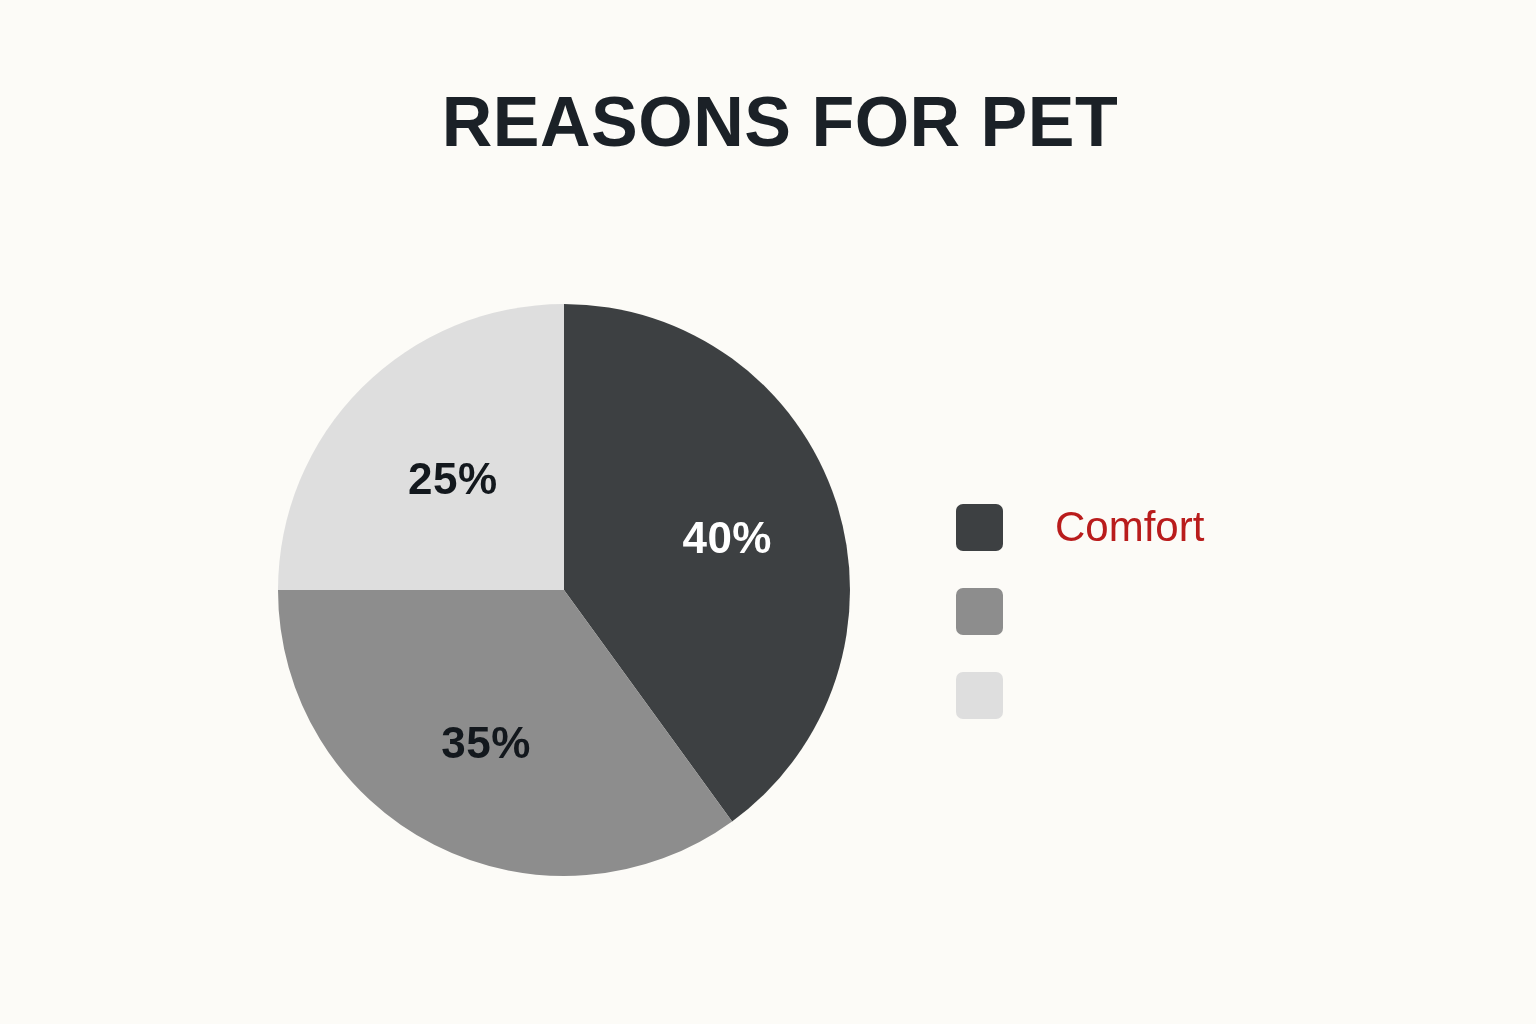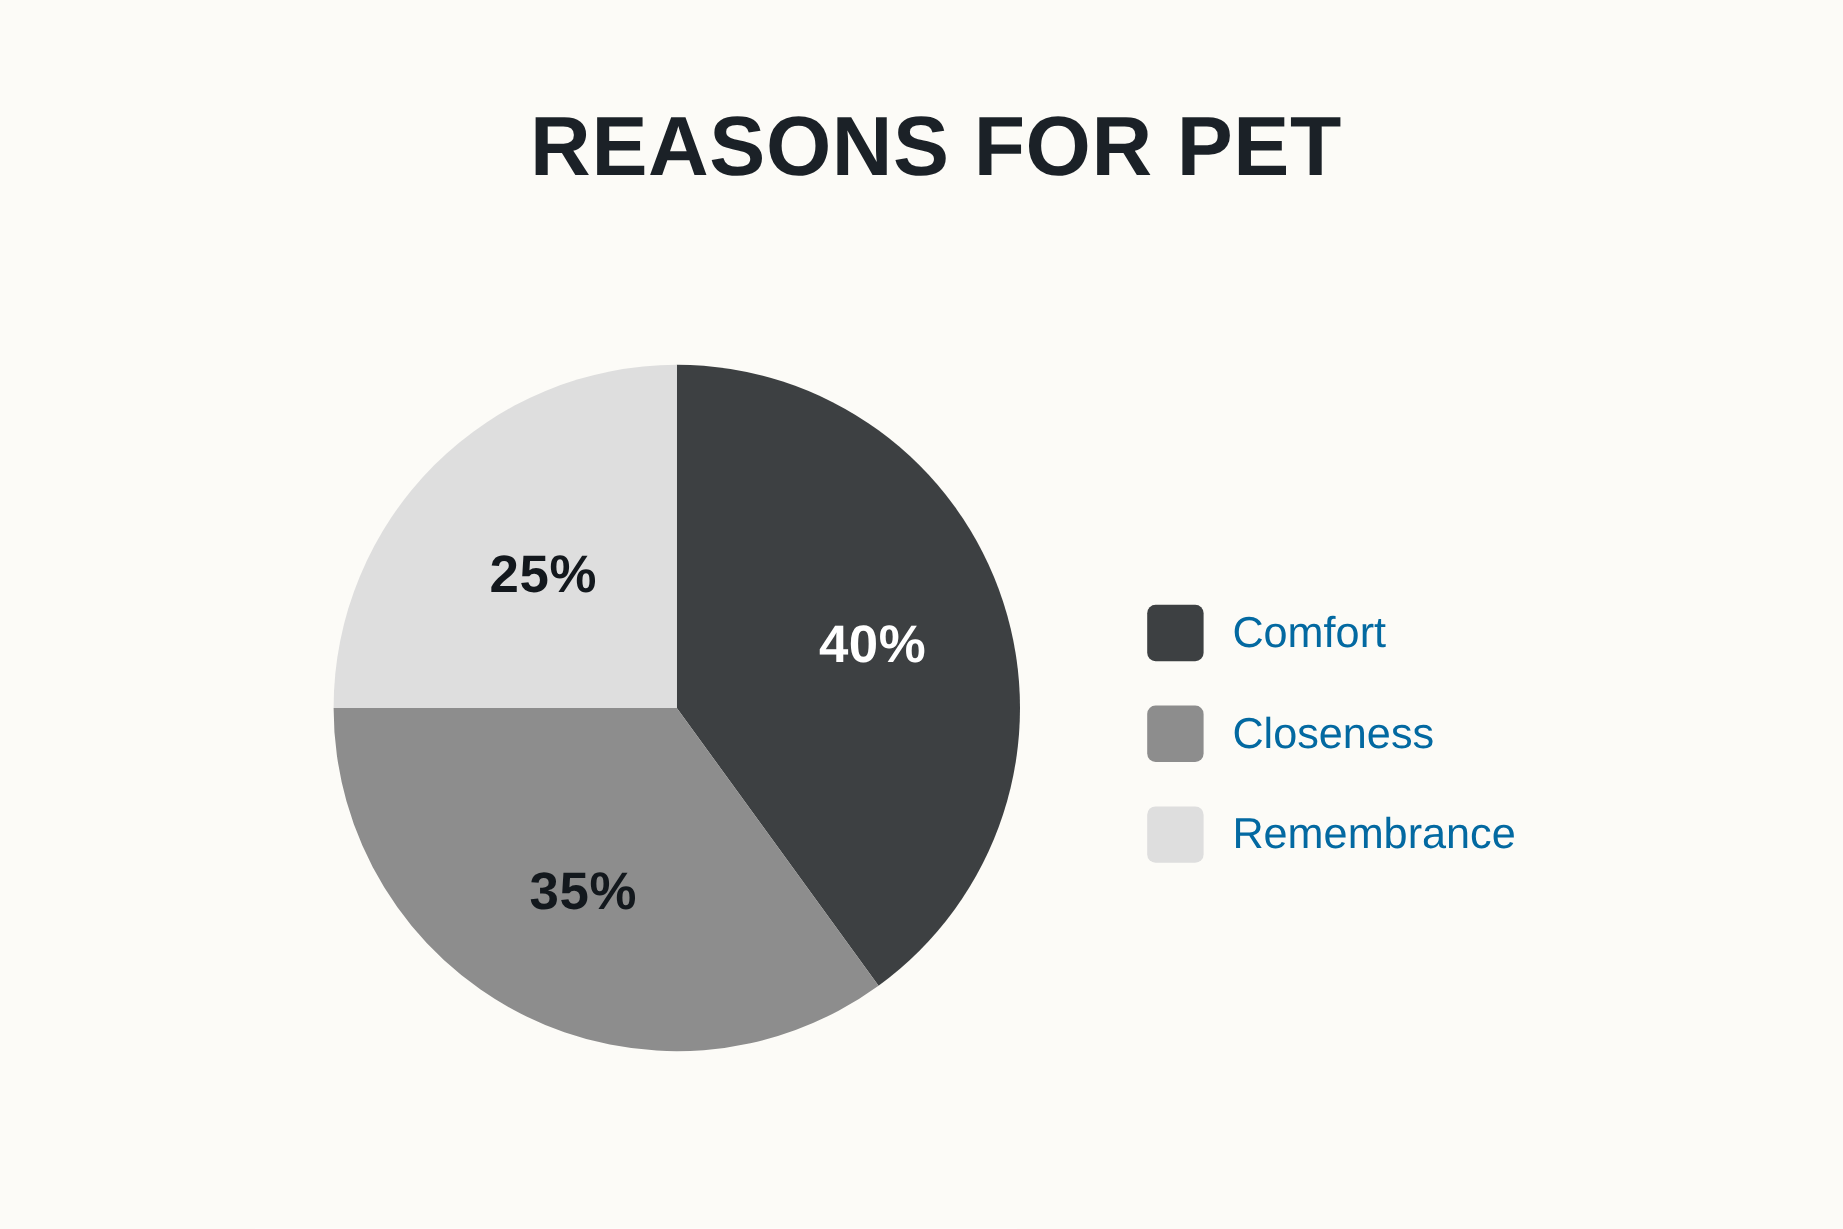--- a/index.html
+++ b/index.html
@@ -76,23 +76,23 @@
   .legend-row:last-child {
     margin-bottom: 0;
   }
   .legend-swatch {
     width: 47px;
     height: 47px;
     border-radius: 7px;
     flex: 0 0 auto;
   }
   .legend-label {
-    margin-left: 24px;
-    font-size: 36px;
-    color: #0369a1;
+    margin-left: 52px;
+    font-size: 42px;
+    color: #b91c1c;
     line-height: 1;
     white-space: nowrap;
   }
 </style>
 </head>
 <body>
 
 <div id="page" style="background: rgb(252, 251, 247);">
 
   <div id="chart-title" style="color: rgb(27, 33, 39);">
@@ -114,21 +114,19 @@
     </svg>
   </div>
 
   <div id="legend">
     <div class="legend-row">
       <span class="legend-swatch" style="background: rgb(61, 64, 66);"></span>
       <span class="legend-label">Comfort</span>
     </div>
     <div class="legend-row">
       <span class="legend-swatch" style="background: rgb(141, 141, 141);"></span>
-      <span class="legend-label">Closeness</span>
     </div>
     <div class="legend-row">
       <span class="legend-swatch" style="background: rgb(222, 222, 222);"></span>
-      <span class="legend-label">Remembrance</span>
     </div>
   </div>
 
 </div>
 
 </body></html>

